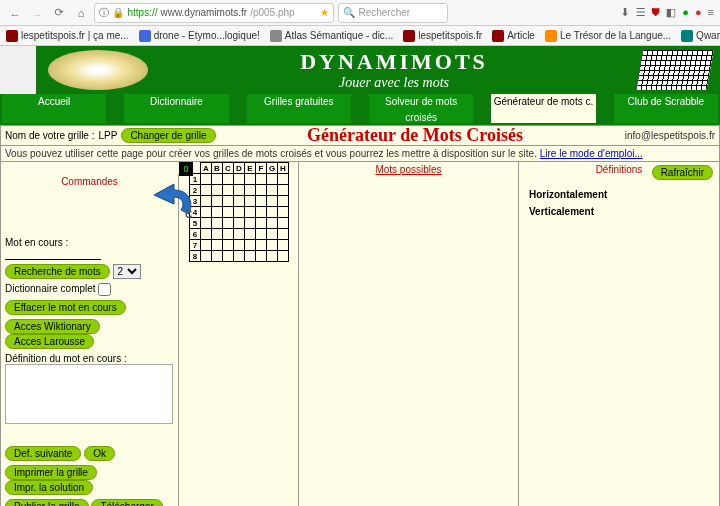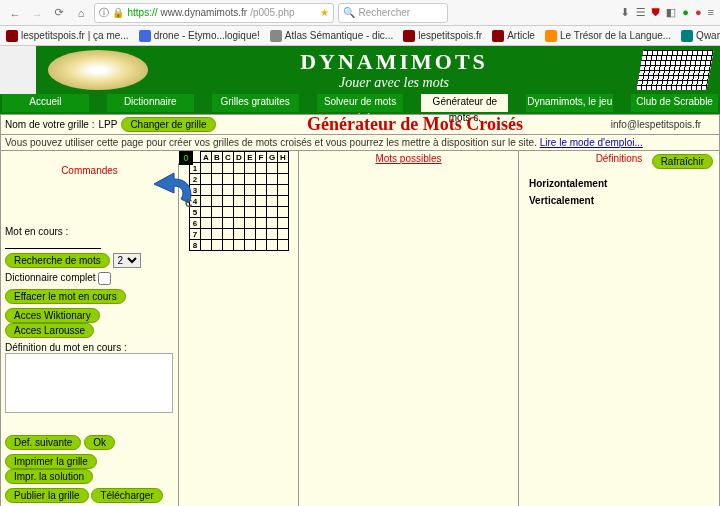--- a/index.html
+++ b/index.html
@@ -26,31 +26,31 @@
   
   
   .header { background: #0a7a0a; height: 48px; display: flex; align-items: center; position: relative; margin-left: 36px; }
   .header .logo { width: 100px; height: 40px; background: radial-gradient(ellipse at center, #fff 10%, #f0e099 40%, #d0c070 70%); border-radius: 50%; margin-left: 12px; position: relative; }
   .header .title { flex: 1; text-align: center; color: #fff; }
   .header .title .t1 { font-family: "Times New Roman", serif; font-size: 22px; font-weight: bold; letter-spacing: 3px; }
   .header .title .t2 { font-family: cursive; font-style: italic; font-size: 14px; text-align: center; }
   .header .cross { width: 70px; height: 40px; margin-right: 10px; background: repeating-linear-gradient(0deg,#fff,#fff 4px,#000 4px,#000 5px), repeating-linear-gradient(90deg,#fff,#fff 4px,#000 4px,#000 5px); background-blend-mode: multiply; transform: skewX(-10deg); }
   
   
-  .navtabs { background: #0a7a0a; display: flex; gap: 18px; padding: 0 2px 2px; height: 20px; }
+  .navtabs { background: #0a7a0a; display: flex; gap: 18px; padding: 0 2px 2px; height: 31px; }
   .navtabs .tab { flex: 1; background: #0d920d; color: #fff; text-align: center; font-size: 10px; line-height: 16px; cursor: pointer; }
   .navtabs .tab.active { background: #fefde6; color: #000; }
   
   
   .page { background: #fefde6; height: calc(506px - 26px - 20px - 48px - 18px); display: flex; flex-direction: column; border: 1px solid #999; }
   
   .row1 { display: flex; border-bottom: 1px solid #999; height: 20px; align-items: center; }
   .row1 .namecell { flex: 0 0 230px; padding: 2px 4px; display: flex; align-items: center; gap: 4px; font-size: 10px; }
   .row1 .titlecell { flex: 1; text-align: center; font-family: "Times New Roman", serif; font-weight: bold; color: #c00; font-size: 18px; }
-  .row1 .mailcell { flex: 0 0 120px; text-align: right; padding-right: 18px; font-size: 10px; color: #333; }
+  .row1 .mailcell { flex: 0 0 120px; text-align: right; padding-right: 4px; font-size: 10px; color: #333; }
   
   .row2 { padding: 2px 4px; font-size: 10px; border-bottom: 1px solid #999; color: #333; }
   .row2 a { color: #00c; text-decoration: underline; }
   
   .row3 { display: flex; flex: 1; overflow: hidden; }
   .col { display: flex; flex-direction: column; }
   .col-head { text-align: center; font-size: 10px; padding: 2px; }
   .col1 { flex: 0 0 178px; border-right: 1px solid #999; margin-top: 12px; }
   .col1 .col-head { color: #c00; }
   .col2 { flex: 0 0 120px; border-right: 1px solid #999; position: relative; }
@@ -152,21 +152,20 @@
   </div>
   <div class="cross"></div>
 </div>
 
 <div class="navtabs" id="navtabs">
     <div class="tab">Accueil</div>
     <div class="tab">Dictionnaire</div>
     <div class="tab">Grilles gratuites</div>
     <div class="tab">Solveur de mots croisés</div>
     <div class="tab active">Générateur de mots c.</div>
-    <div class="tab">Dynamimots, le jeu</div>
     <div class="tab">Club de Scrabble</div>
   </div>
 
 <div class="page">
   <div class="row1">
     <div class="namecell">
       <span>Nom de votre grille :</span>
       <span>LPP</span>
       <span class="greenbtn">Changer de grille</span>
     </div>

